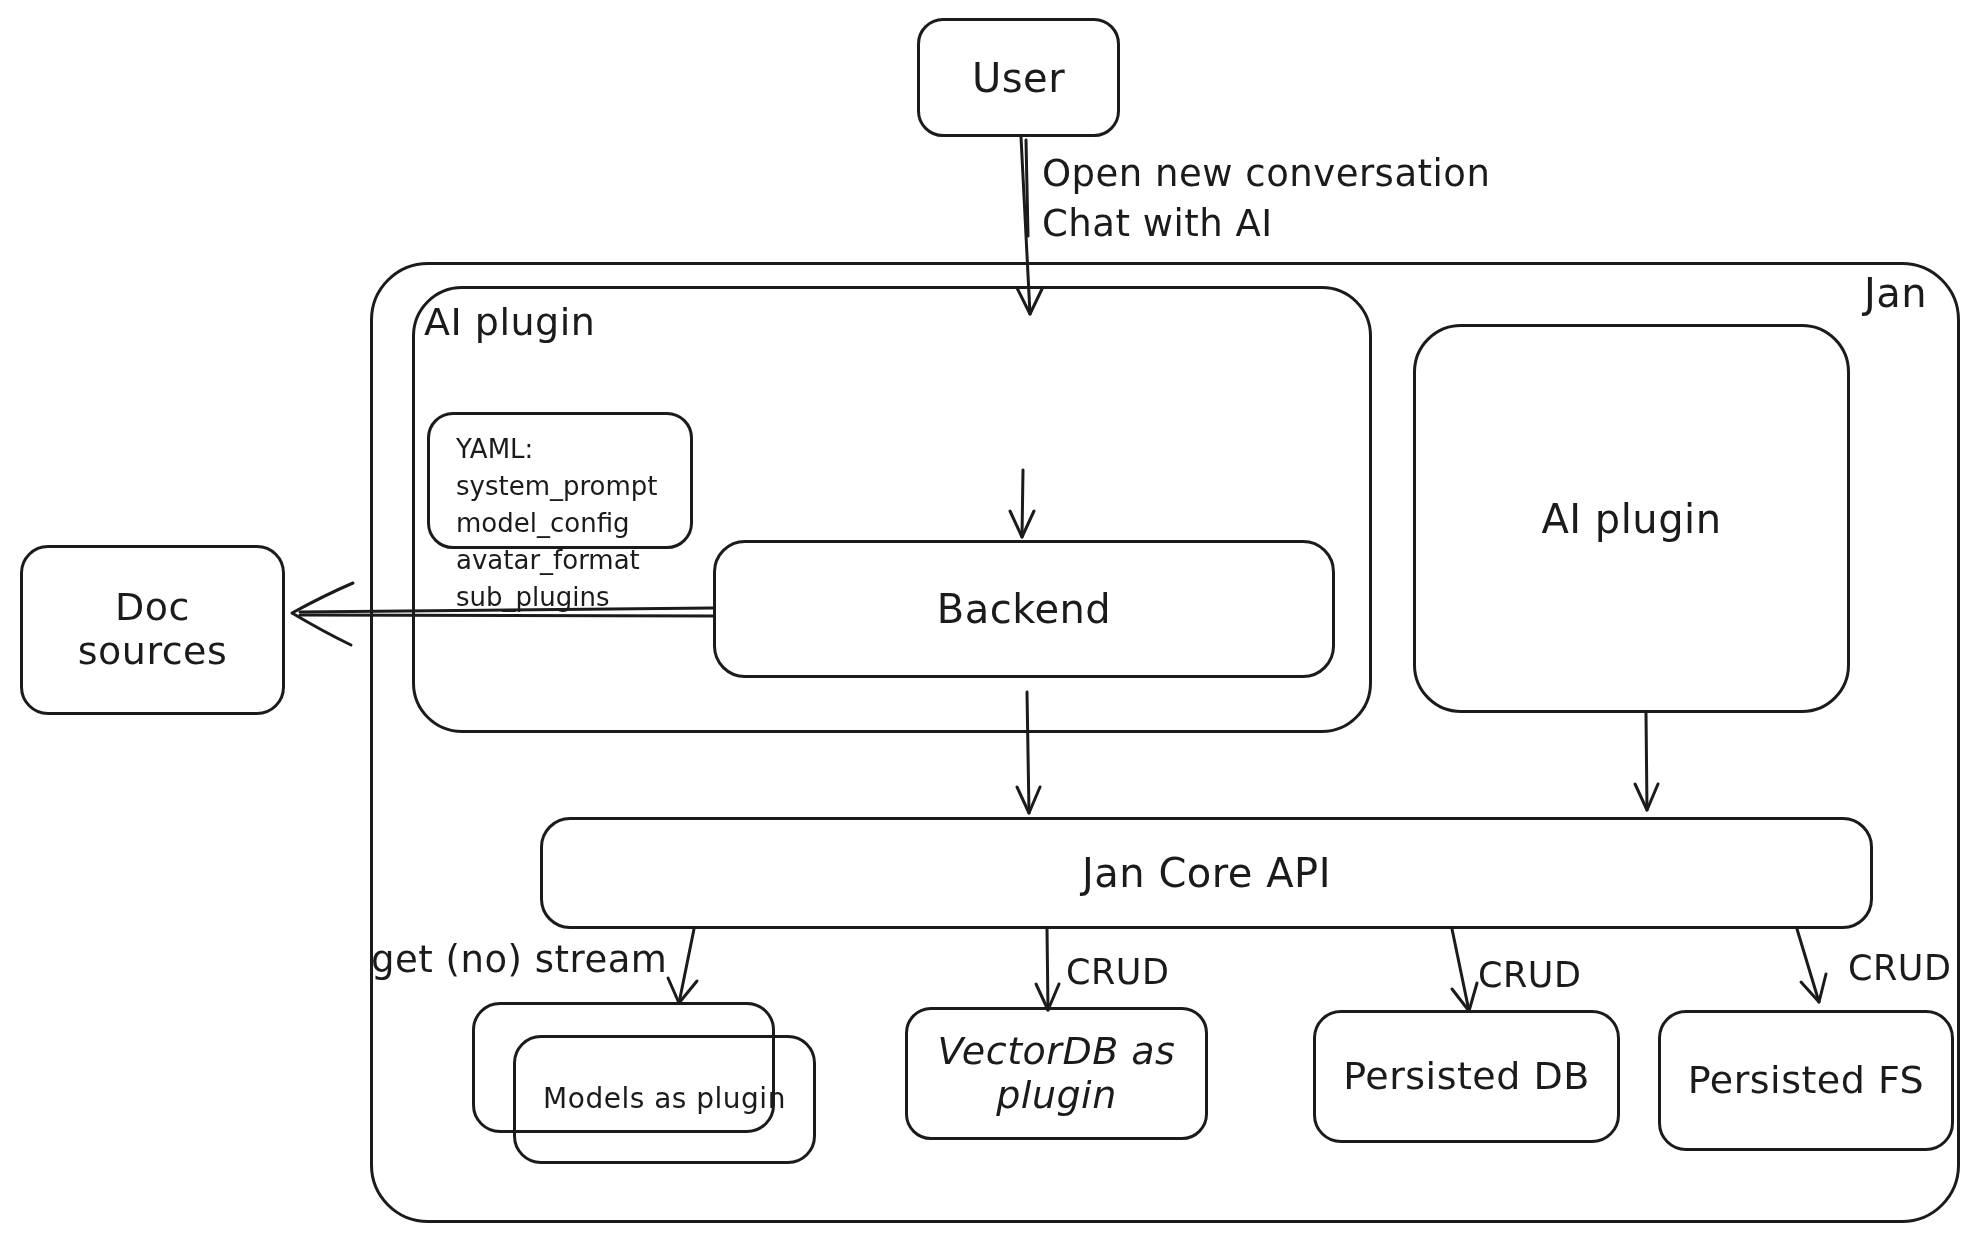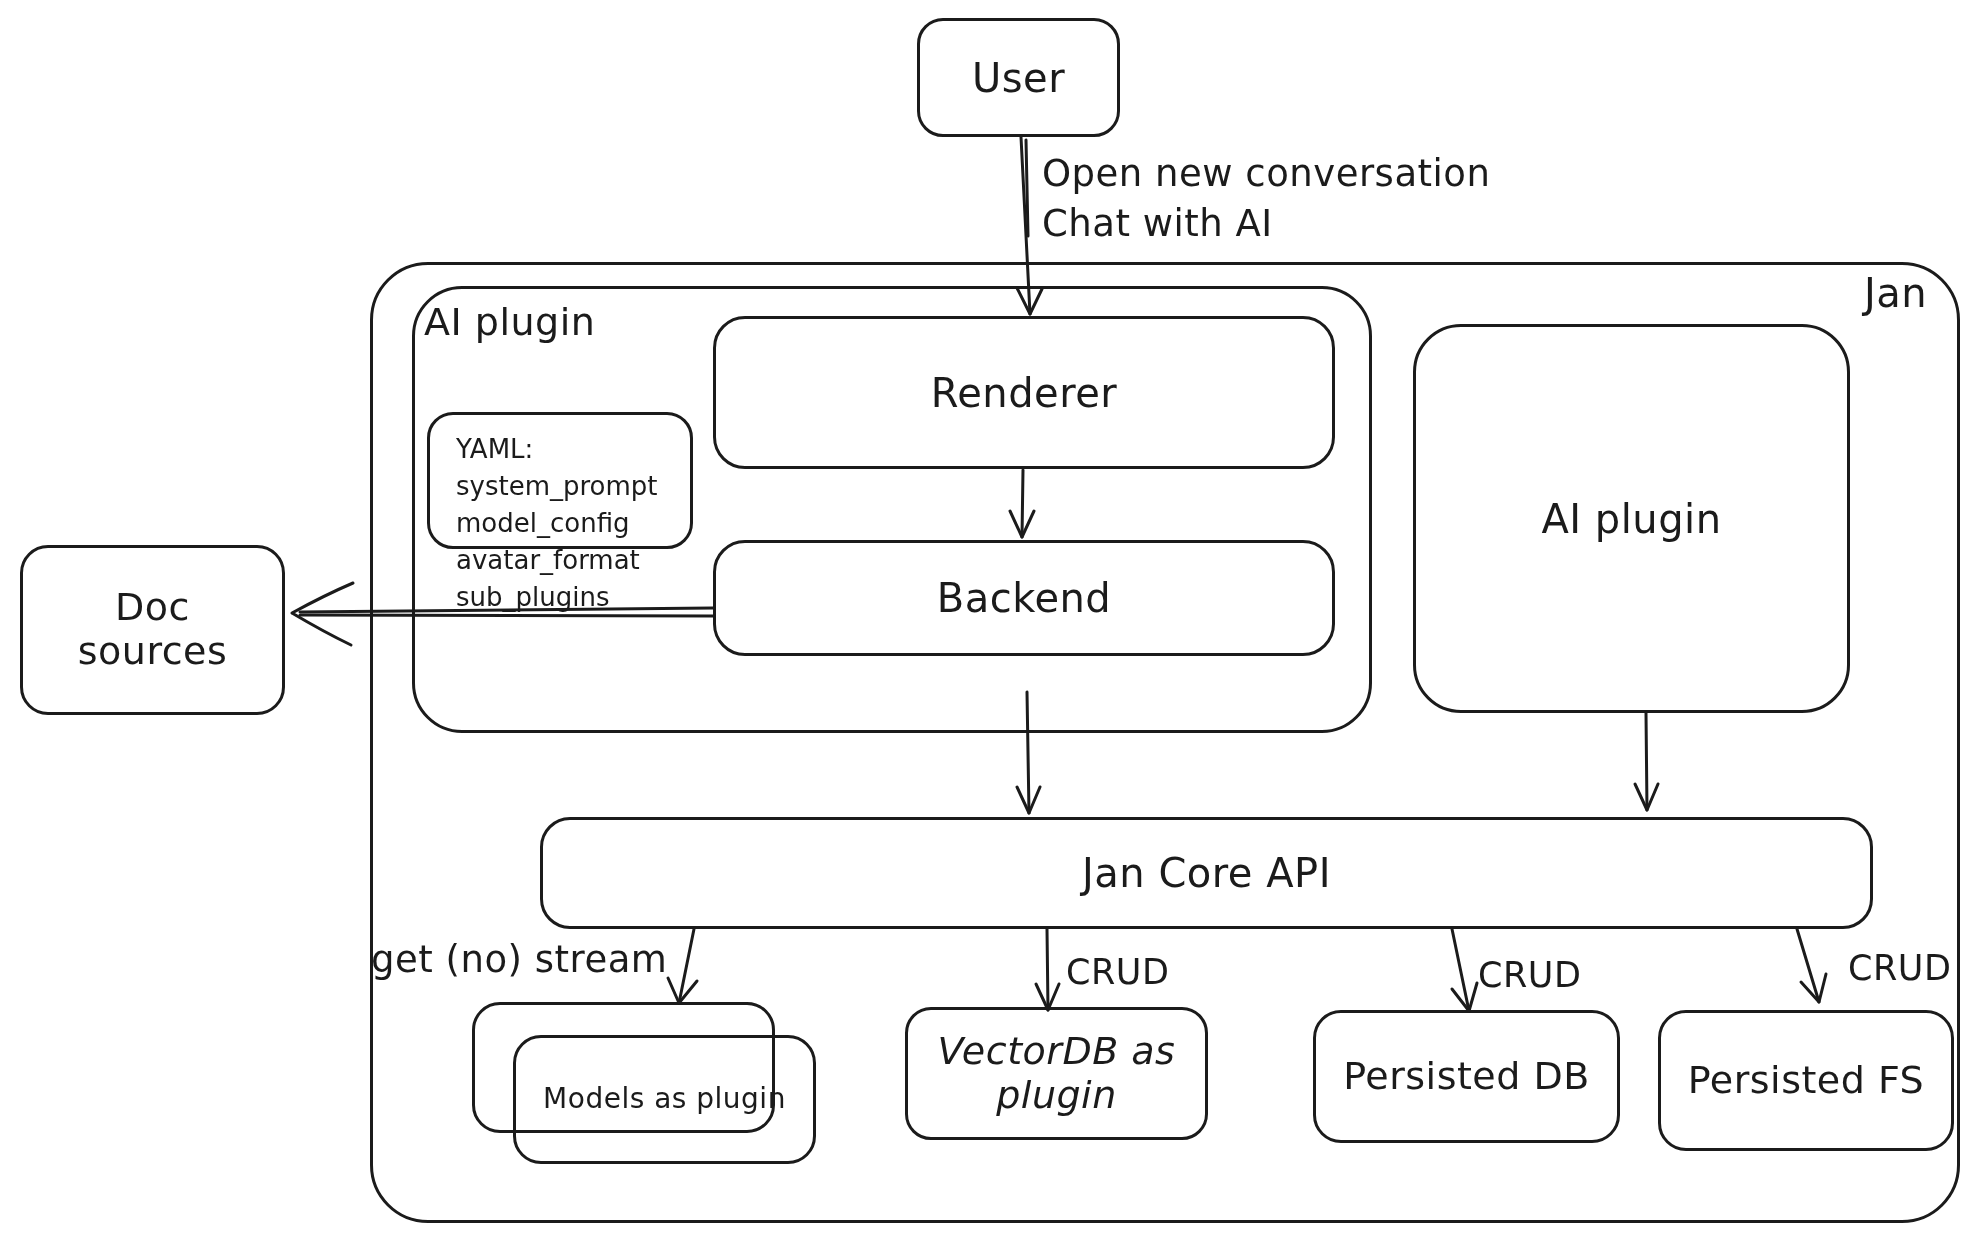--- a/index.html
+++ b/index.html
@@ -52,25 +52,22 @@
   <div class="box container" style="left:370px;top:262px;width:1590px;height:961px;border-radius:58px;"></div>
   <div class="corner-lbl" style="left:1864px;top:270px;">Jan</div>
 
   <div class="box container" style="left:412px;top:286px;width:960px;height:447px;border-radius:50px;"></div>
   <div class="corner-lbl" style="left:424px;top:300px;font-size:38px;">AI plugin</div>
 
   <div class="box" style="left:917px;top:18px;width:203px;height:119px;border-radius:26px;">
     <span class="lbl">User</span>
   </div>
 
-  <div class="box" style="left:713px;top:316px;width:622px;height:153px;border-radius:32px;">
-    <span class="lbl">Renderer</span>
-  </div>
 
-  <div class="box" style="left:713px;top:540px;width:622px;height:116px;border-radius:32px;">
+  <div class="box" style="left:713px;top:540px;width:622px;height:138px;border-radius:32px;">
     <span class="lbl">Backend</span>
   </div>
 
   <div class="note" style="left:427px;top:412px;width:266px;height:137px;">
     <div>YAML:</div>
     <div>system_prompt</div>
     <div>model_config</div>
     <div>avatar_format</div>
     <div>sub_plugins</div>
   </div>

